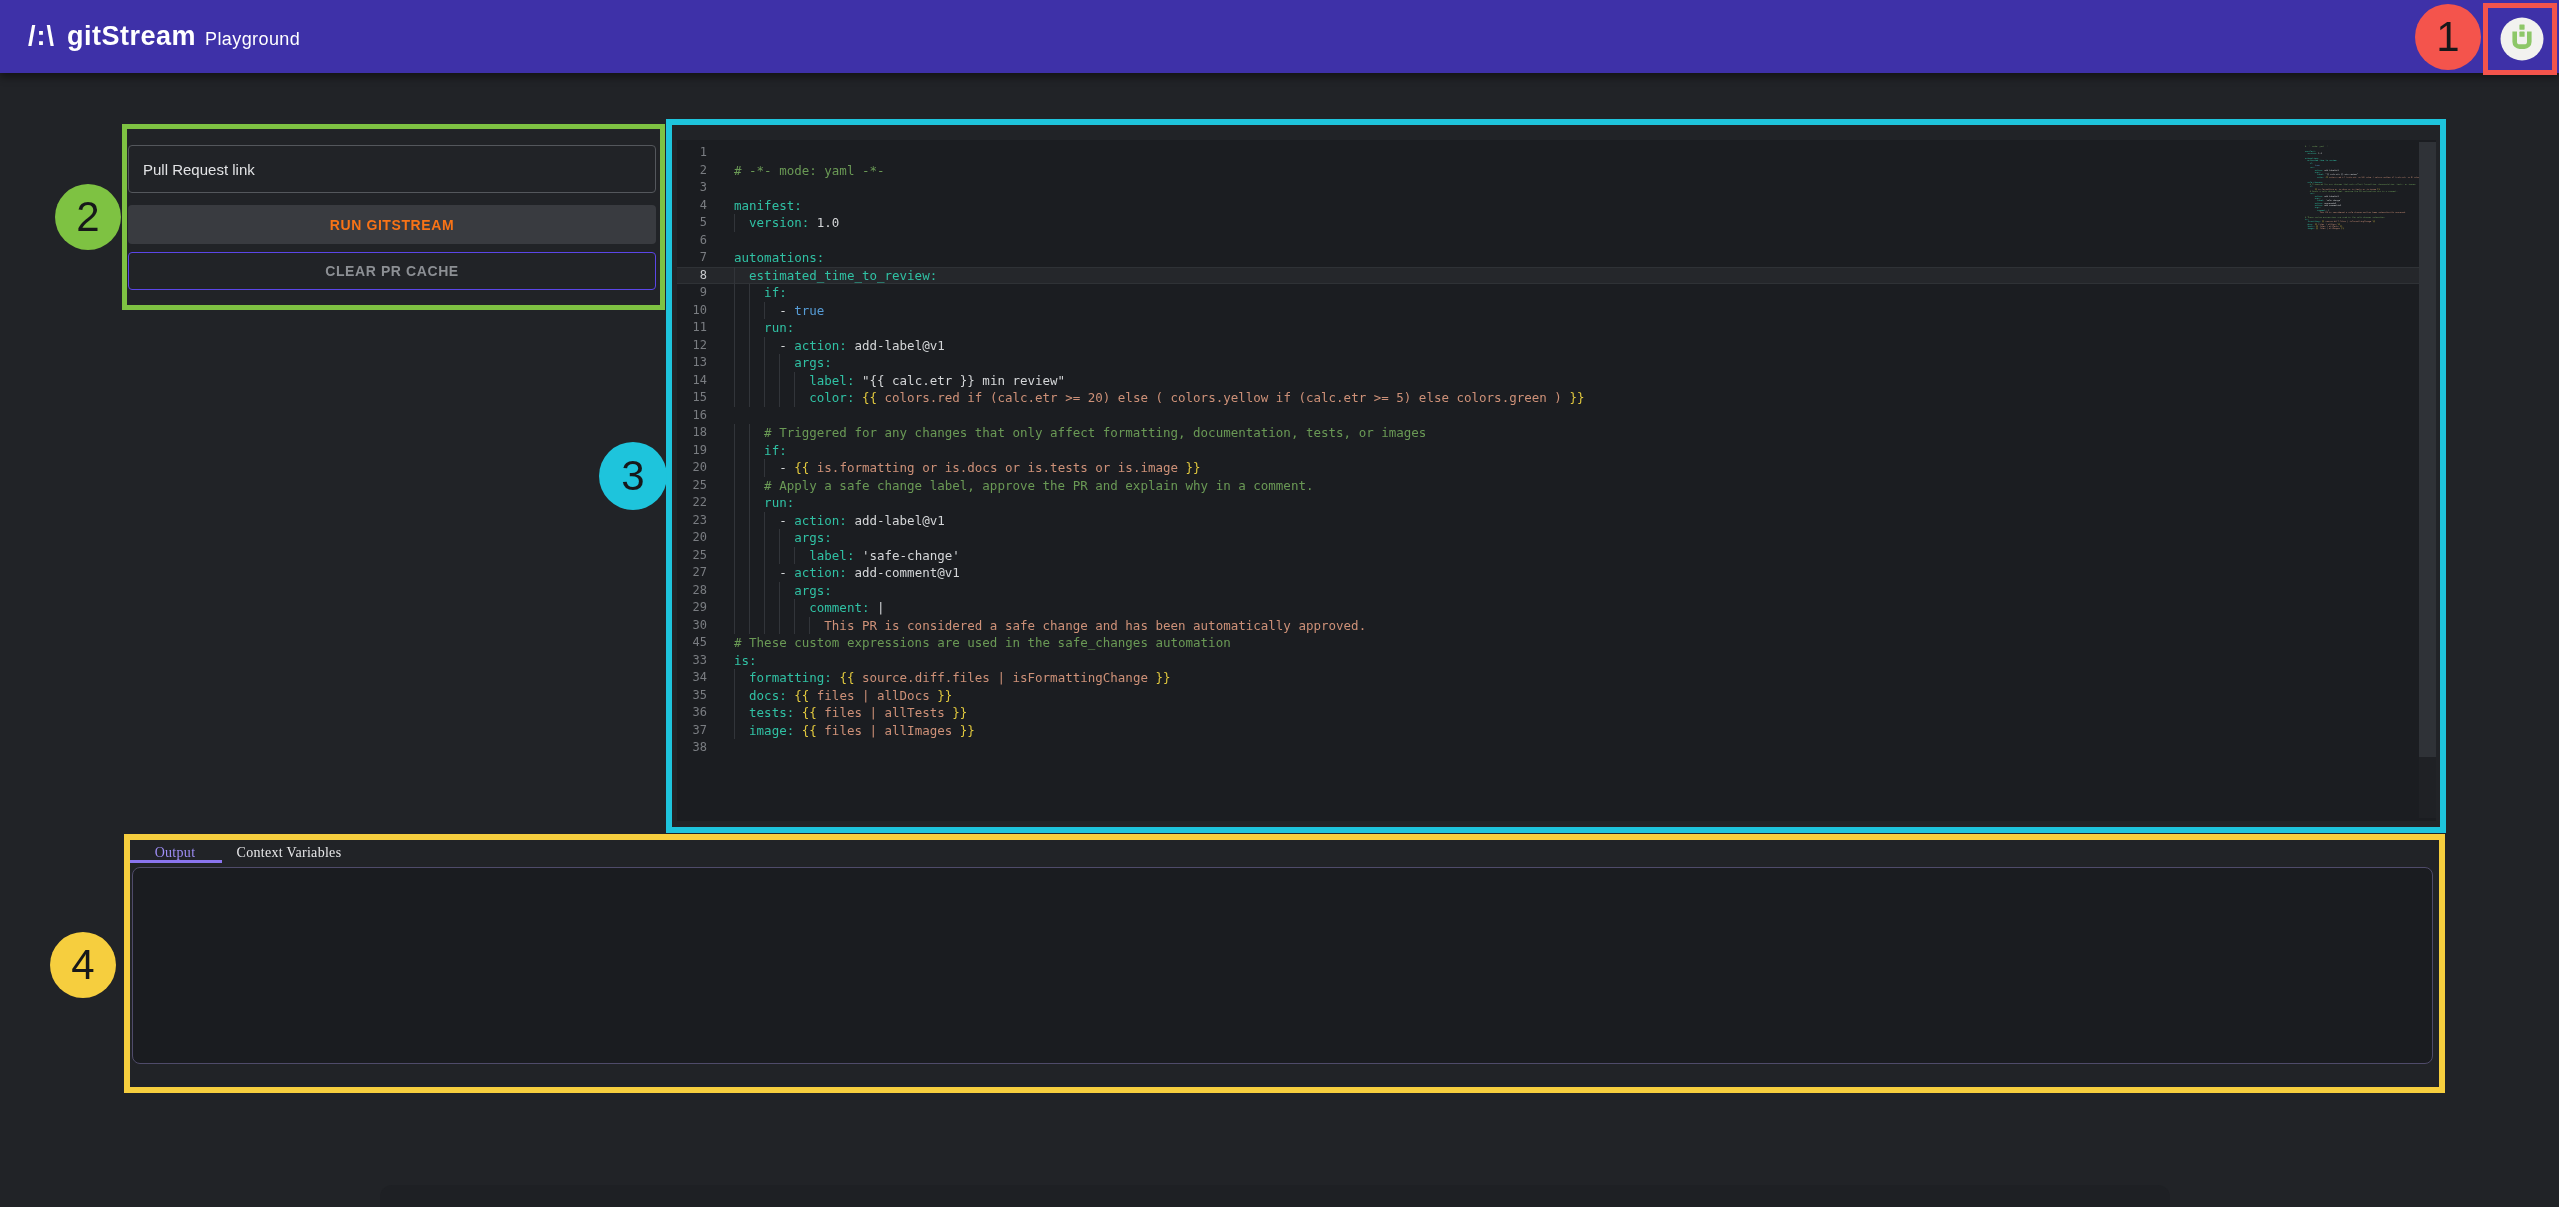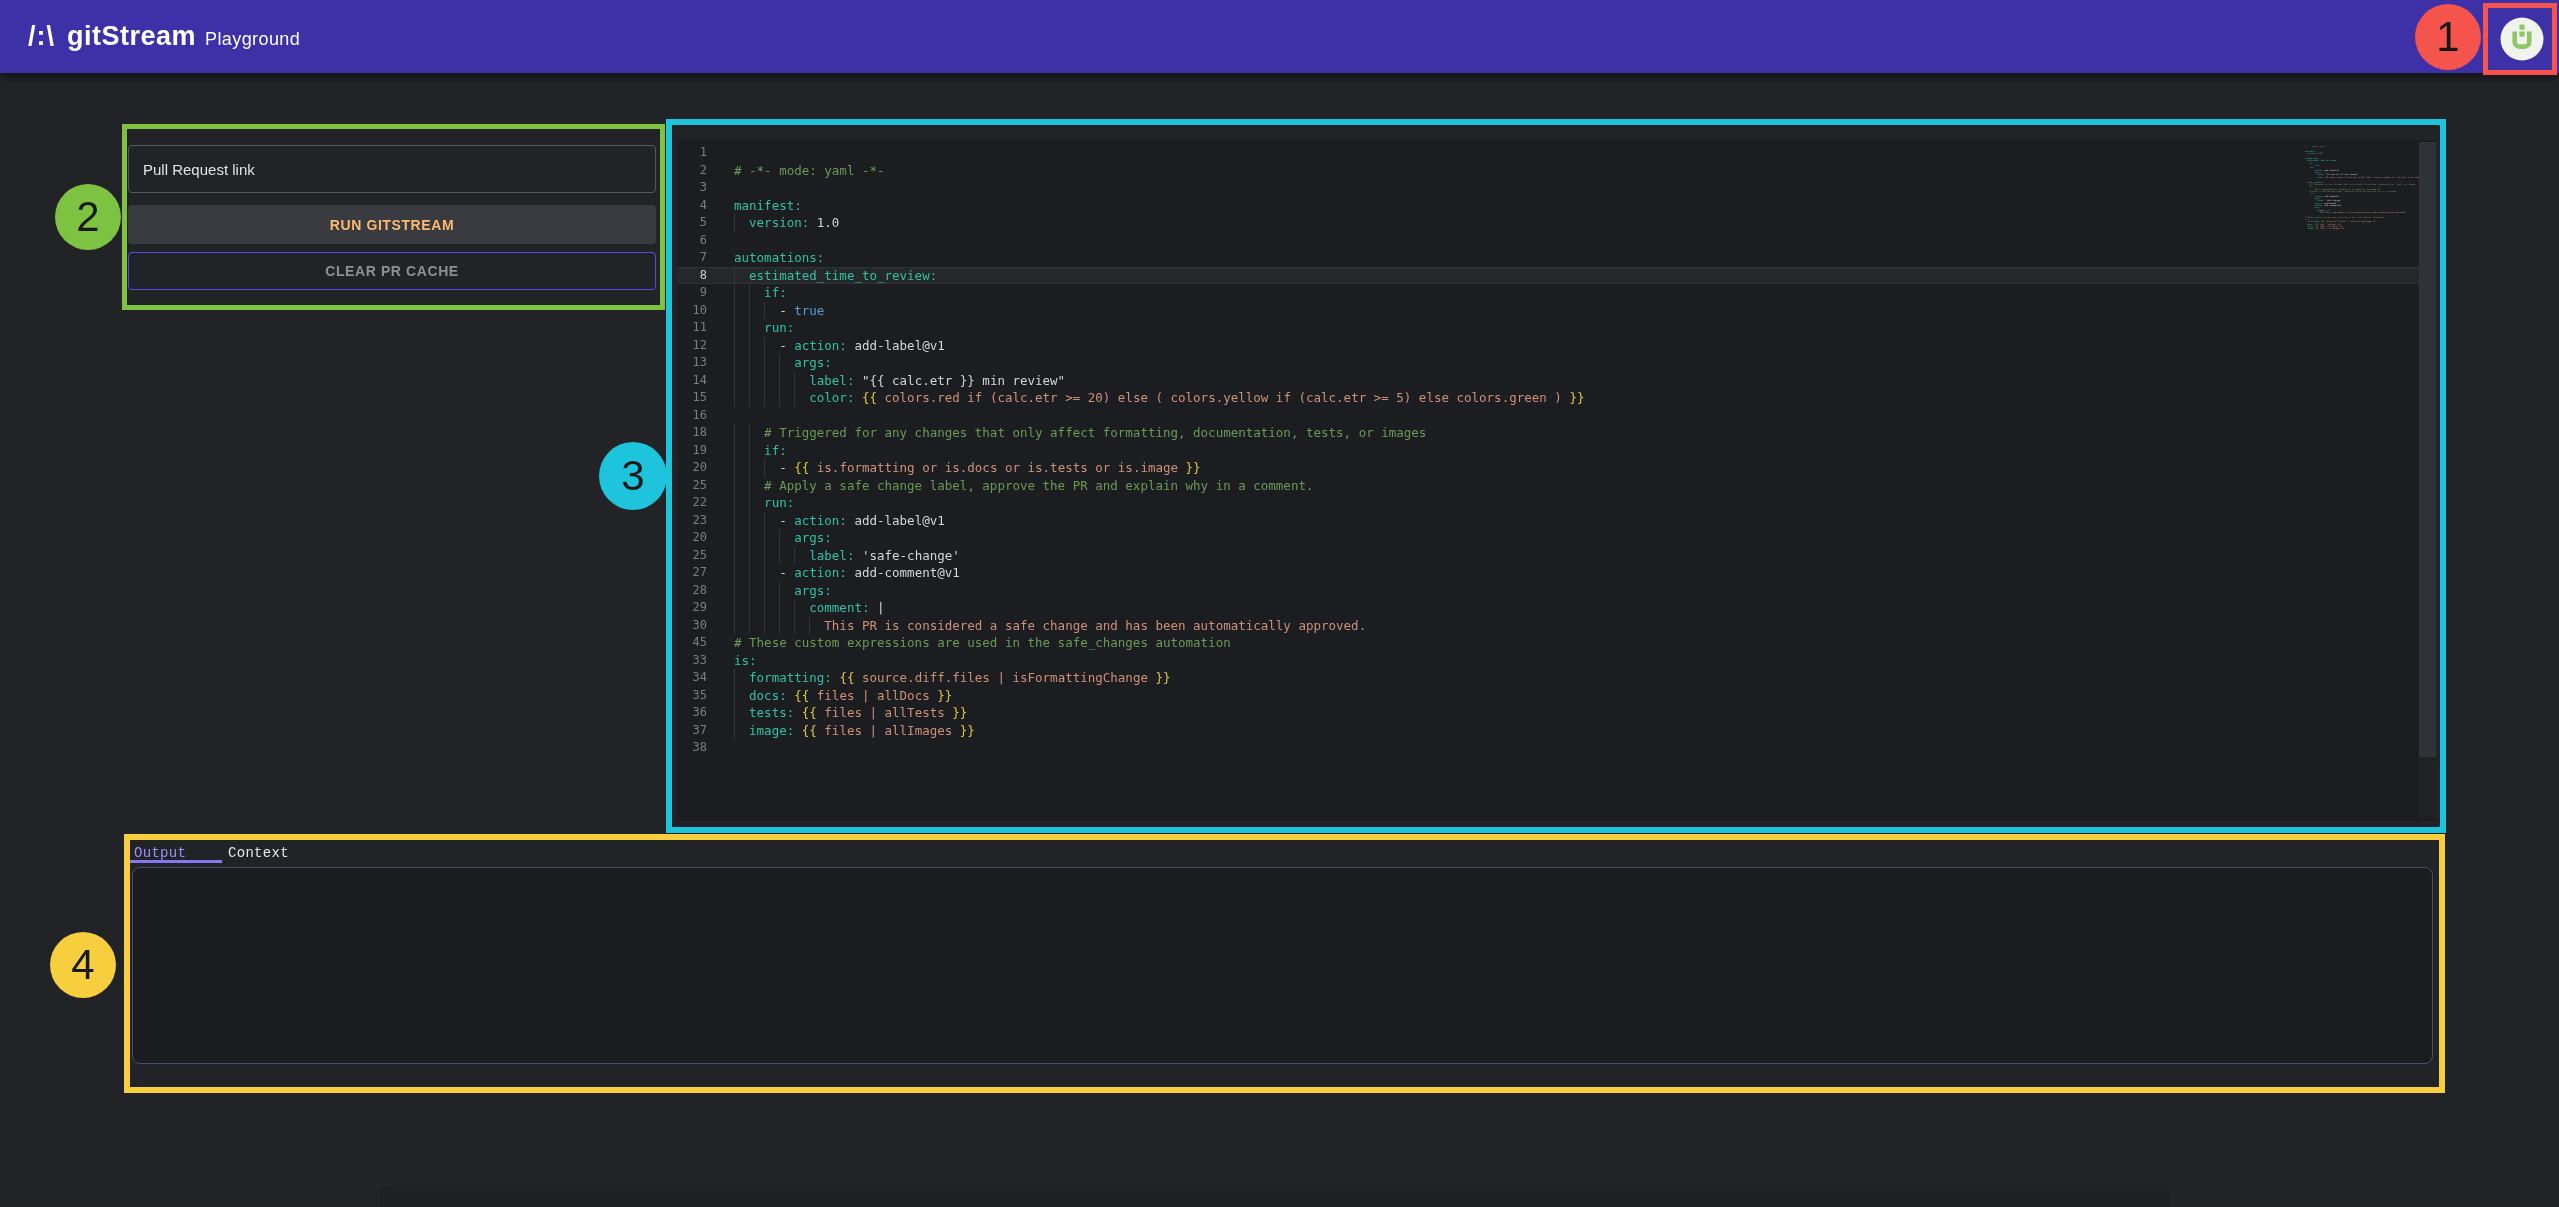--- a/index.html
+++ b/index.html
@@ -29,21 +29,21 @@
     background:transparent;border:1px solid #54575c;border-radius:4px;
     color:#e8e9ea;font-size:15px;padding:0 14px;outline:none;
     font-family:"Liberation Sans",sans-serif;
   }
   .pr-input::placeholder{color:#e2e3e5;opacity:1;}
   .btn{
     position:absolute;left:128px;width:528px;box-sizing:border-box;border-radius:4px;
     font-family:"Liberation Sans",sans-serif;font-size:14px;font-weight:700;
     letter-spacing:.6px;text-align:center;cursor:pointer;
   }
-  .btn-run{top:205px;height:39px;background:#393b40;border:none;color:#fdba74;}
+  .btn-run{top:205px;height:39px;background:#393b40;border:none;color:#f97316;}
   .btn-clear{top:252px;height:38px;background:transparent;border:1px solid #5b46e8;color:#8c8f94;}
   
   .editor{
     position:absolute;left:677px;top:140px;width:1759px;height:681px;
     background:#1b1d21;overflow:hidden;
     font-family:"DejaVu Sans Mono",monospace;font-size:12.5px;
   }
   .code-lines{position:absolute;left:0;top:4px;right:0;}
   .cl{position:relative;height:17.5px;line-height:17.5px;white-space:pre;}
   .cl .ln{
@@ -56,23 +56,23 @@
   .cl.cur .ln{color:#c9cbce;}
   .minimap{
     position:absolute;left:1628px;top:3px;width:114px;height:130px;overflow:hidden;
     font-size:2px;line-height:2.35px;letter-spacing:0;
   }
   .minimap .mml{height:2.35px;white-space:pre;overflow:hidden;}
   .scrollbar{position:absolute;left:1742px;top:2px;width:17px;height:676px;background:rgba(255,255,255,0.02);}
   .scrollbar .thumb{width:100%;height:91%;background:#2f3237;}
   
   .tab{
-    position:absolute;top:840px;height:24px;line-height:24px;text-align:left;
+    position:absolute;top:840px;height:24px;line-height:24px;text-align:center;
     font-size:14px;font-weight:500;letter-spacing:.3px;cursor:pointer;background:transparent;border:none;
-    font-family:Liberation Mono, monospace;
+    font-family:Liberation Serif, serif;
   }
   .tab-output{left:128px;width:94px;color:#9f8ef6;}
   .tab-context{left:222px;width:134px;color:#e8e8ea;}
   .tab-underline{position:absolute;left:128px;top:860px;width:94px;height:3px;background:#8a75f0;}
   .output-box{
     position:absolute;left:132px;top:867px;width:2301px;height:197px;box-sizing:border-box;
     background:#1a1c20;border:1px solid #4f4b6a;border-radius:8px;
   }
   .bottom-strip{
     position:absolute;left:380px;top:1185px;width:1790px;height:22px;

